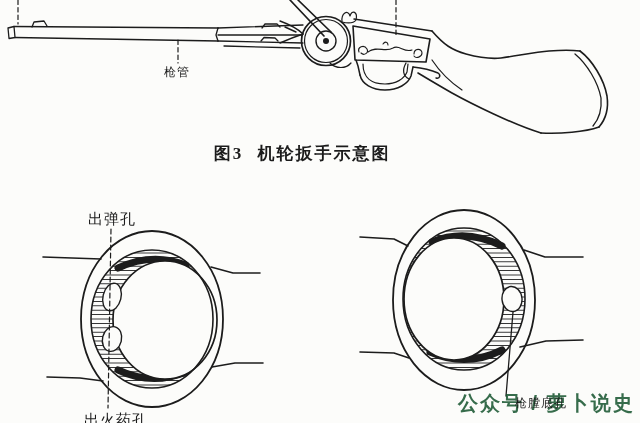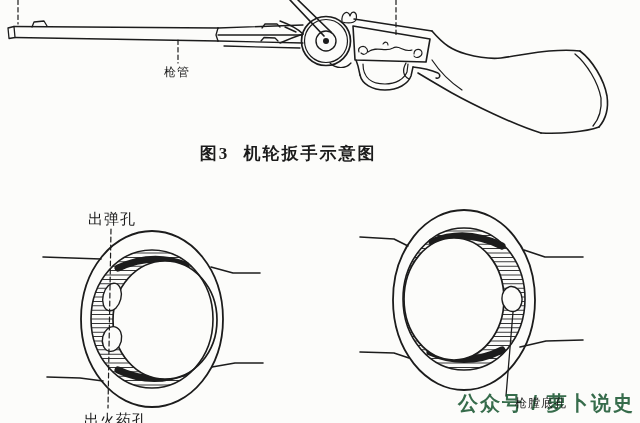--- a/index.html
+++ b/index.html
@@ -147,21 +147,21 @@
       </g>
       <ellipse cx="512" cy="299" rx="10" ry="12.5" transform="rotate(-6 512 299)" fill="#fcfcfa" stroke-width="1.4"></ellipse>
       <path d="M513,312 L506,396" stroke-width="1.3"></path>
     </g>
   </svg>
 
   <div class="label watermark" style="left:458px;top:393px;">公众号 / 萝卜说史</div>
 
   <div class="label small-label" style="left:164px;top:66px;">枪管</div>
 
-  <div class="label caption" style="left:168px;top:145px;">图3 机轮扳手示意图</div>
+  <div class="label caption" style="left:182px;top:145px;">图3 机轮扳手示意图</div>
 
   <div class="label section-label" style="left:88px;top:212px;">出弹孔</div>
 
   <div class="label section-label" style="left:84px;top:413px;">出火药孔</div>
 
   <div class="label small-label" style="left:483px;top:397px;margin-left:32px;">枪膛底孔</div>
 
 </div>
 
 </body></html>

